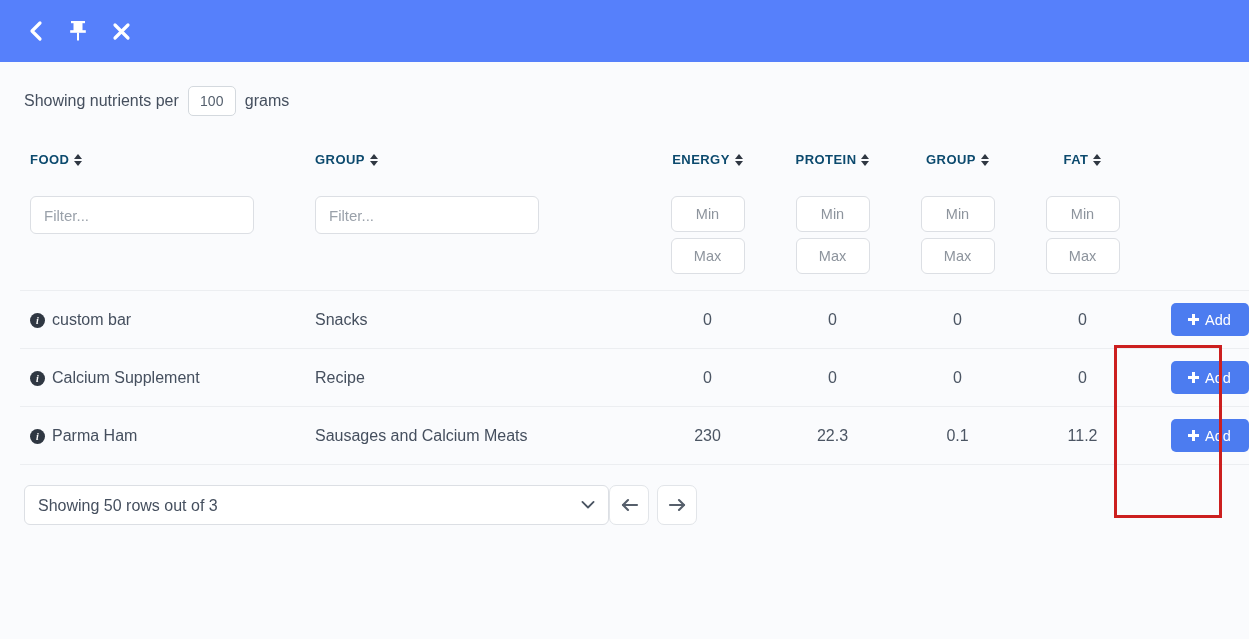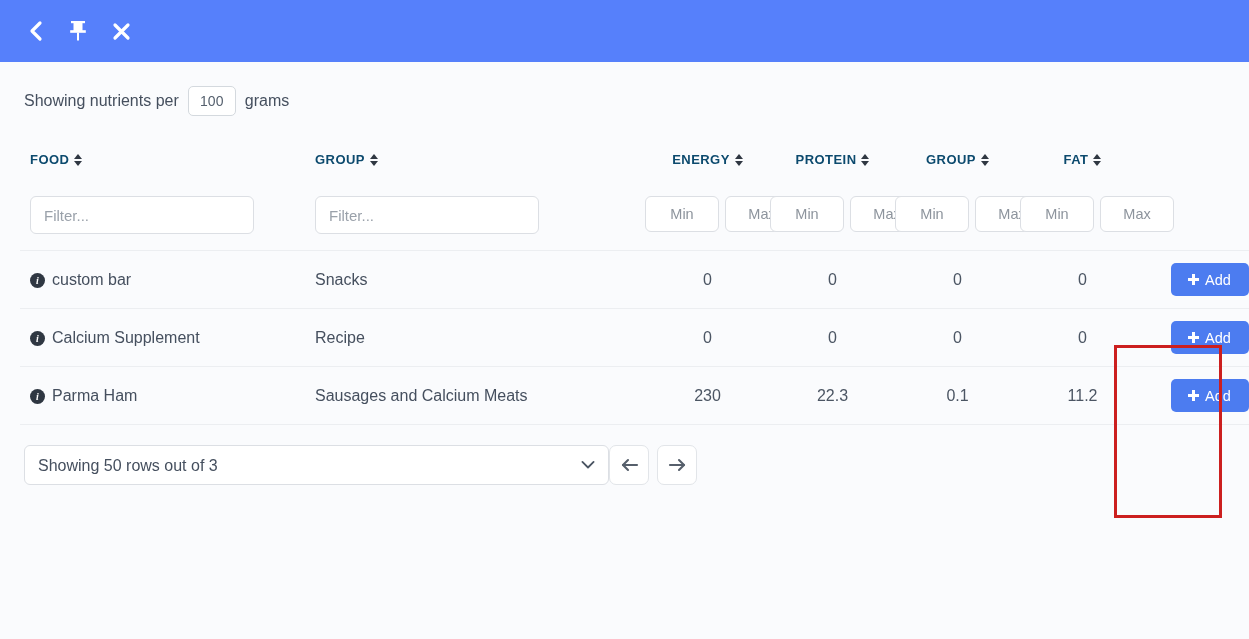--- a/index.html
+++ b/index.html
@@ -141,21 +141,21 @@
     background: #fff;
     font-family: "Liberation Sans", sans-serif;
     font-size: 15px;
     color: #3c4257;
     padding: 0 13px;
   }
   .filter-input::placeholder { color: #9aa1aa; }
 
   .minmax {
     display: inline-flex;
-    flex-direction: row;
+    flex-direction: column;
     gap: 6px;
     align-items: center;
   }
   .mm-input {
     width: 74px;
     height: 36px;
     border: 1px solid #dcdfe4;
     border-radius: 6px;
     background: #fff;
     text-align: center;

